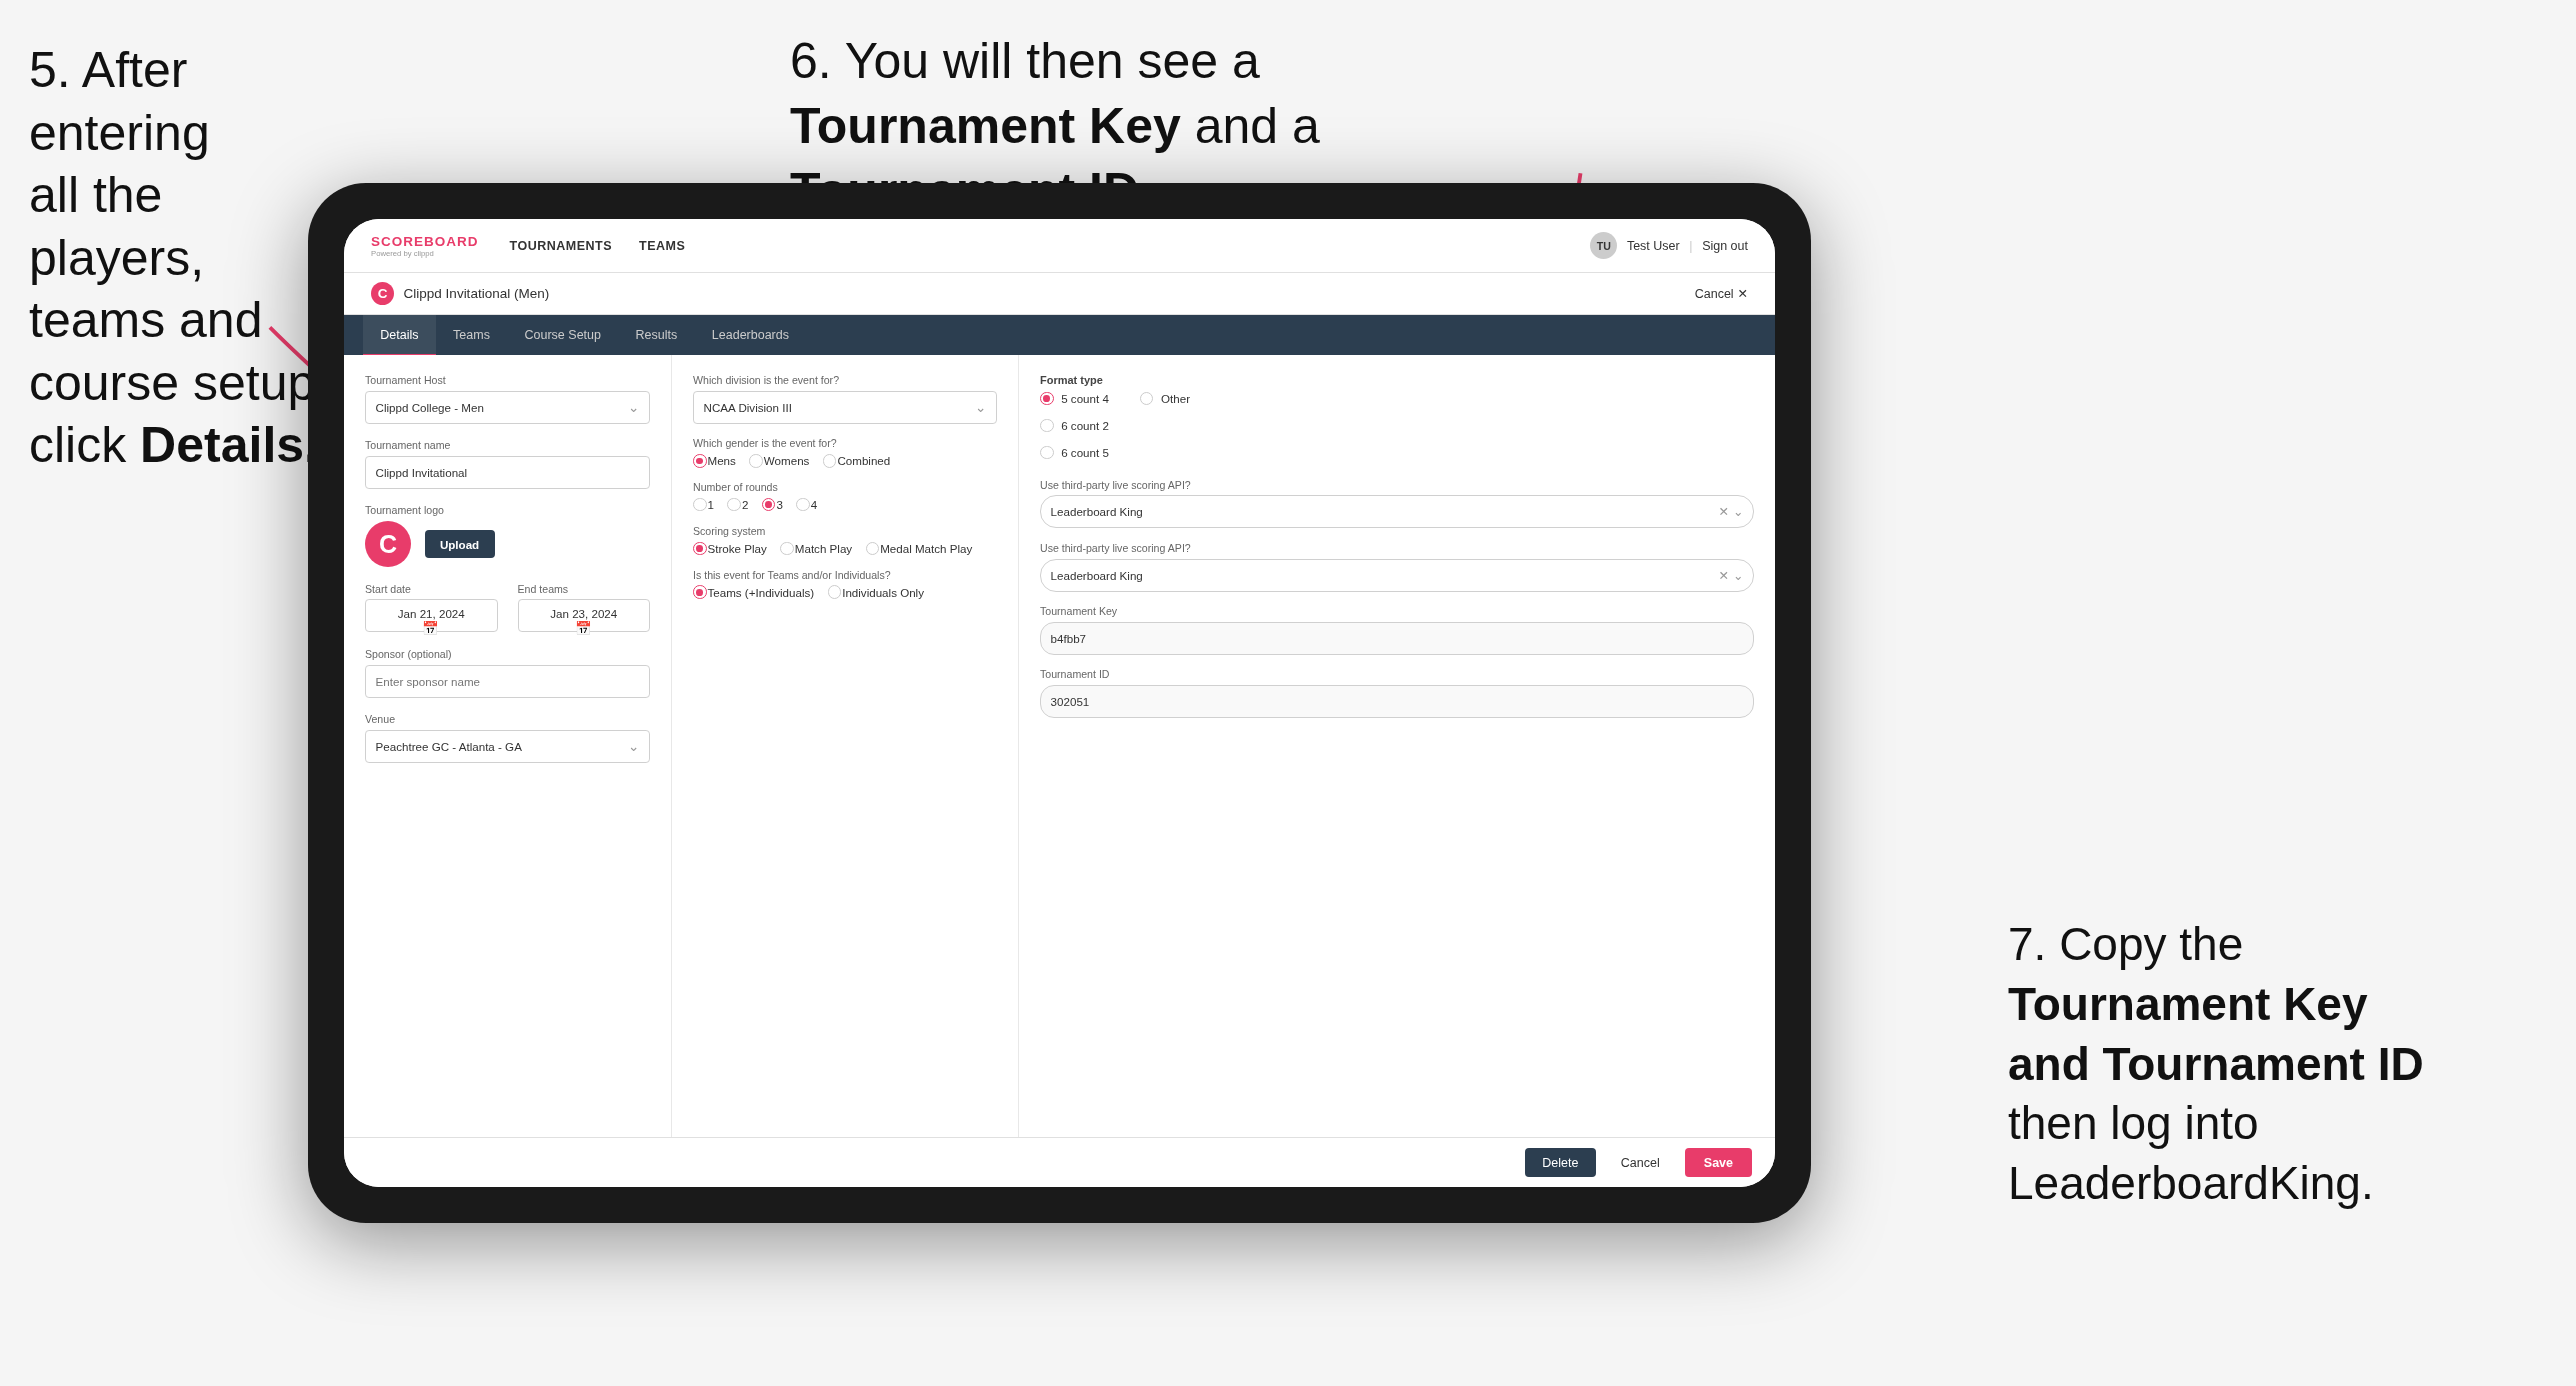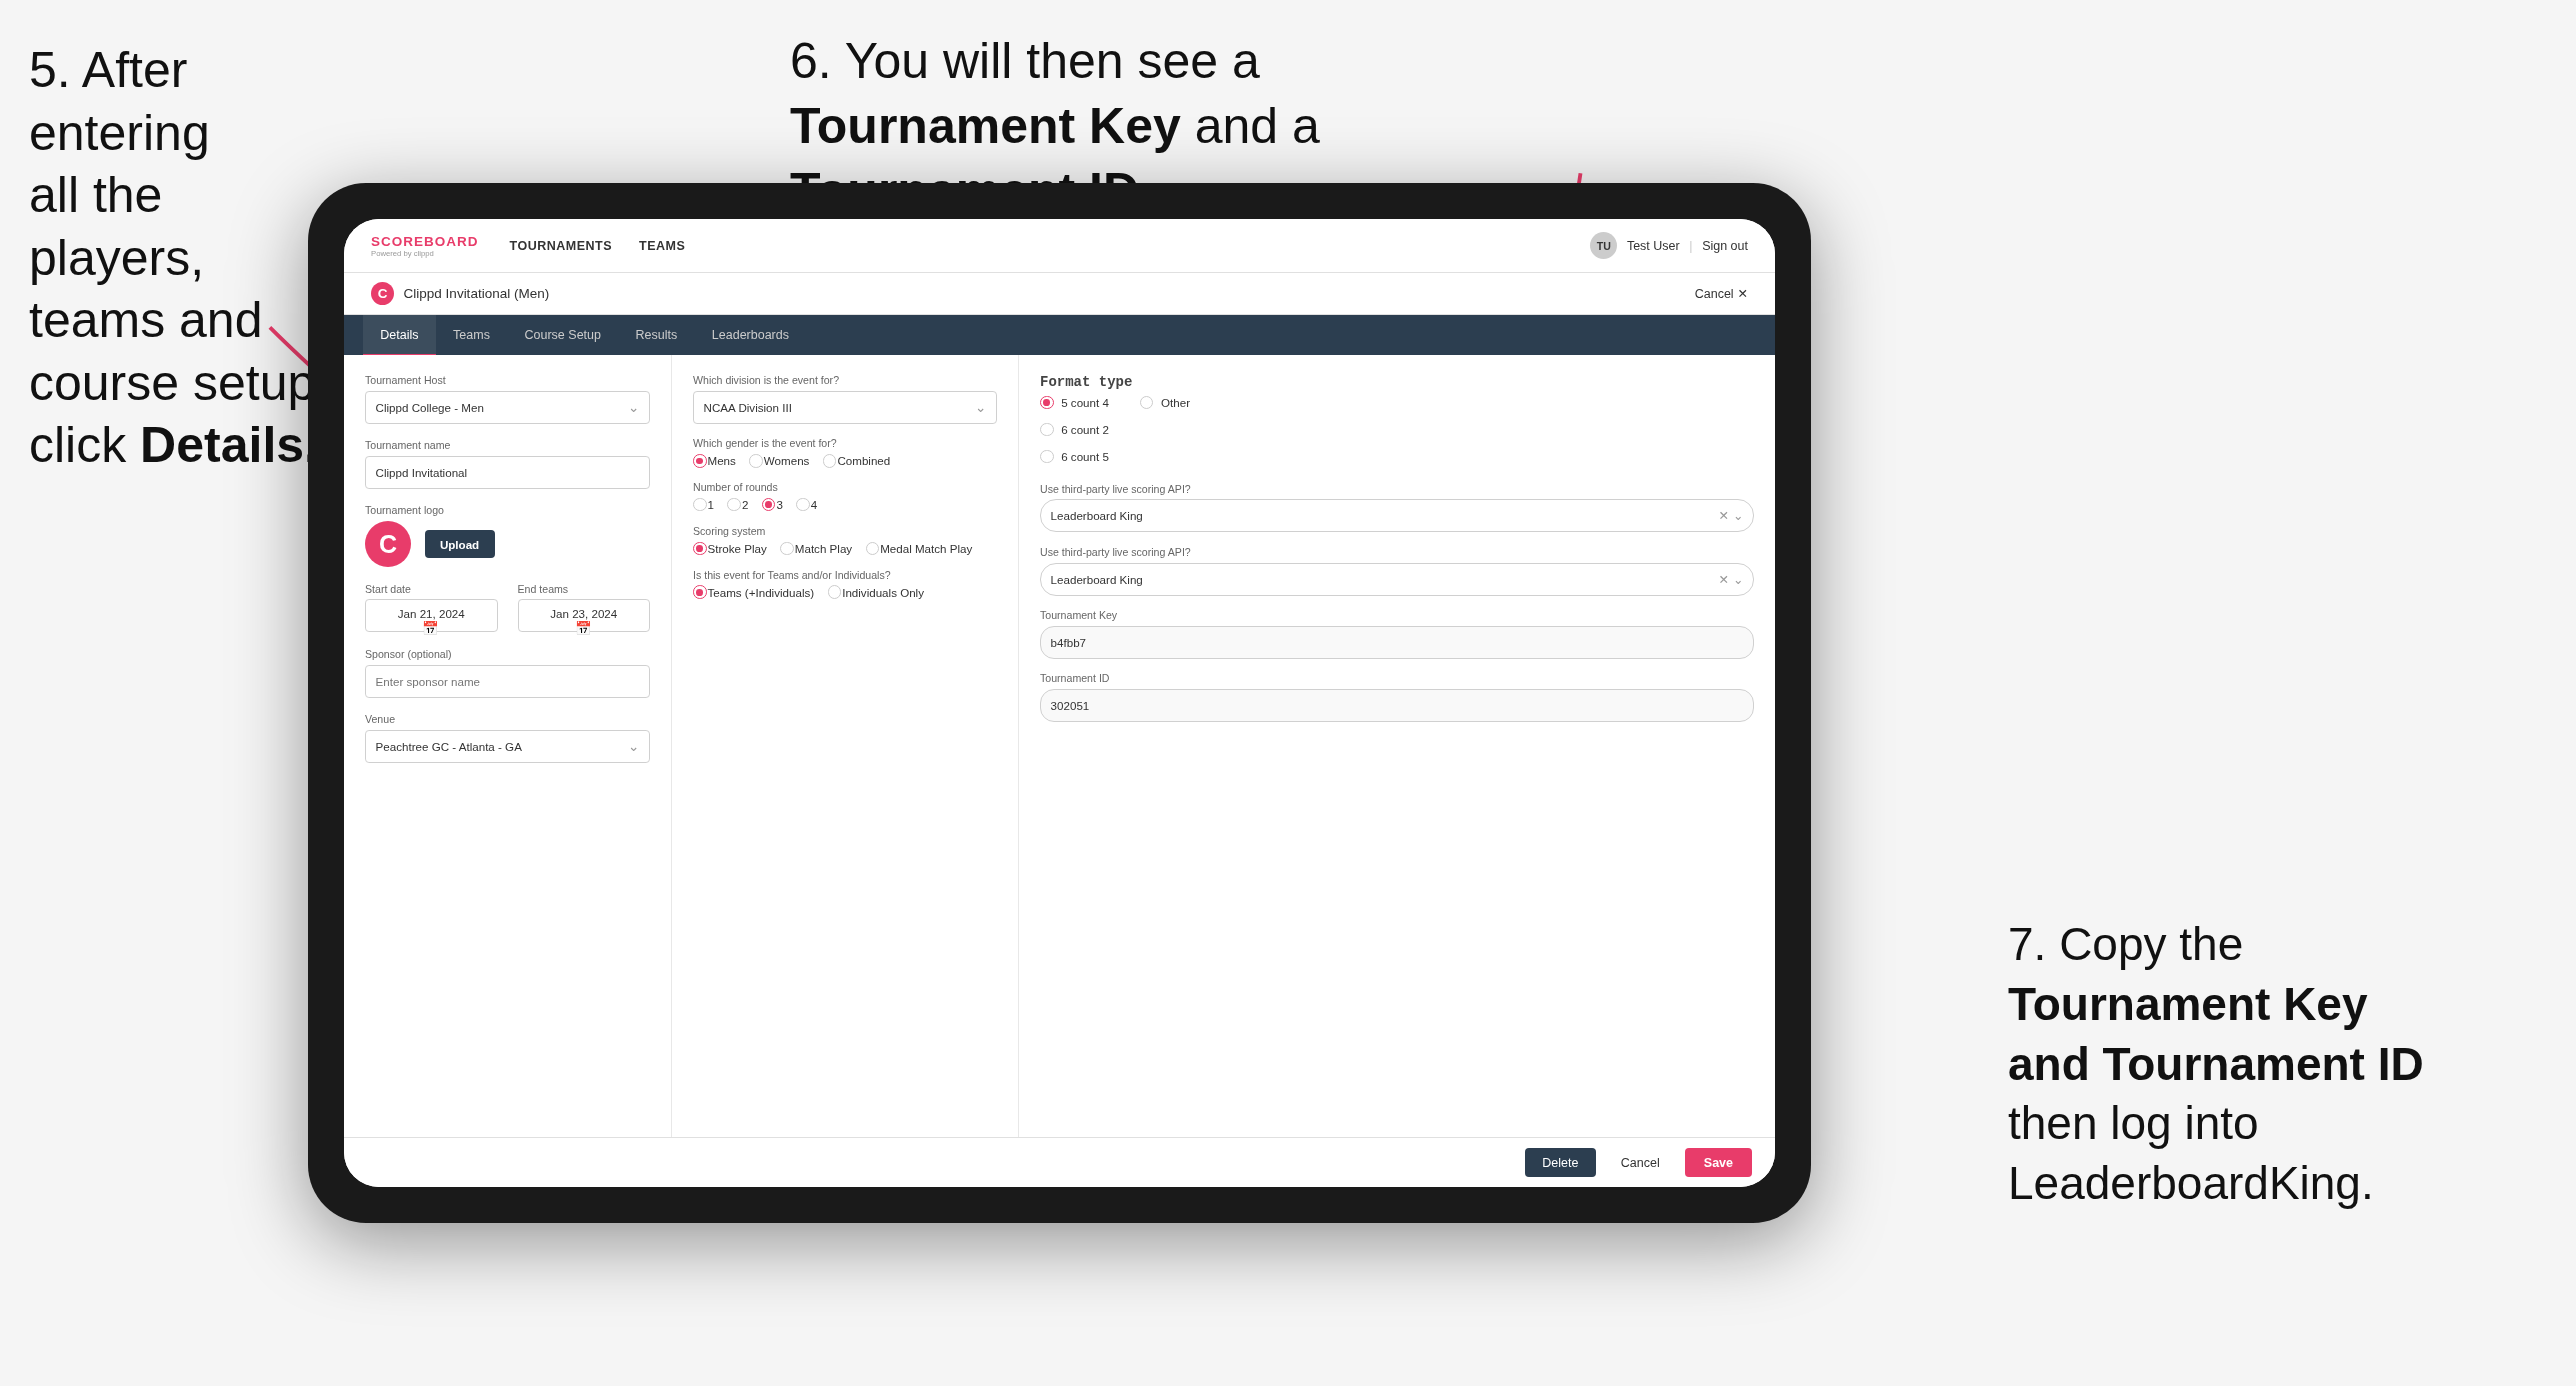--- a/index.html
+++ b/index.html
@@ -362,25 +362,24 @@
       display: flex;
       align-items: center;
       gap: 7.7px;
       font-size: 11.6px;
       color: #333;
       margin-bottom: 5.8px;
     }
 
     
     .section-title {
-      font-size: 14px;
+      font-size: 11px;
       color: #444;
       font-weight: 600;
       margin-bottom: 3.9px;
-      font-family: Liberation Mono, monospace;
     }
 
     
     .key-box {
       border: 1px solid #d0d0d0;
       border-radius: 14px;
       padding: 6.7px 9.6px;
       font-size: 11.6px;
       color: #333;
       background: #f9f9f9;

